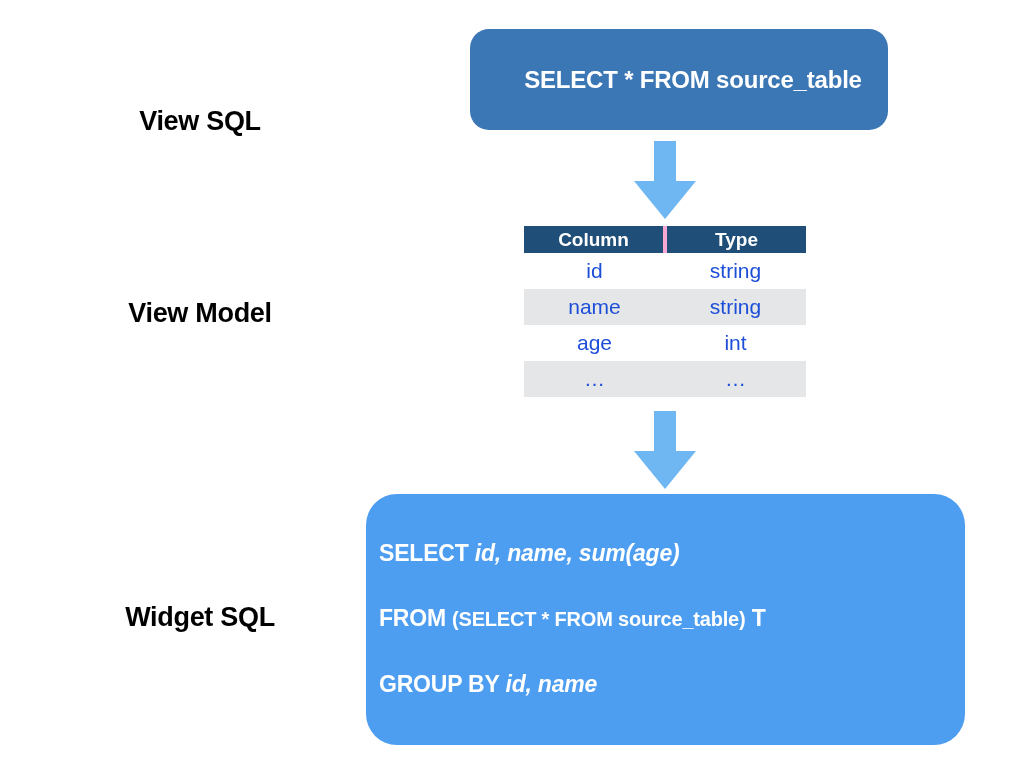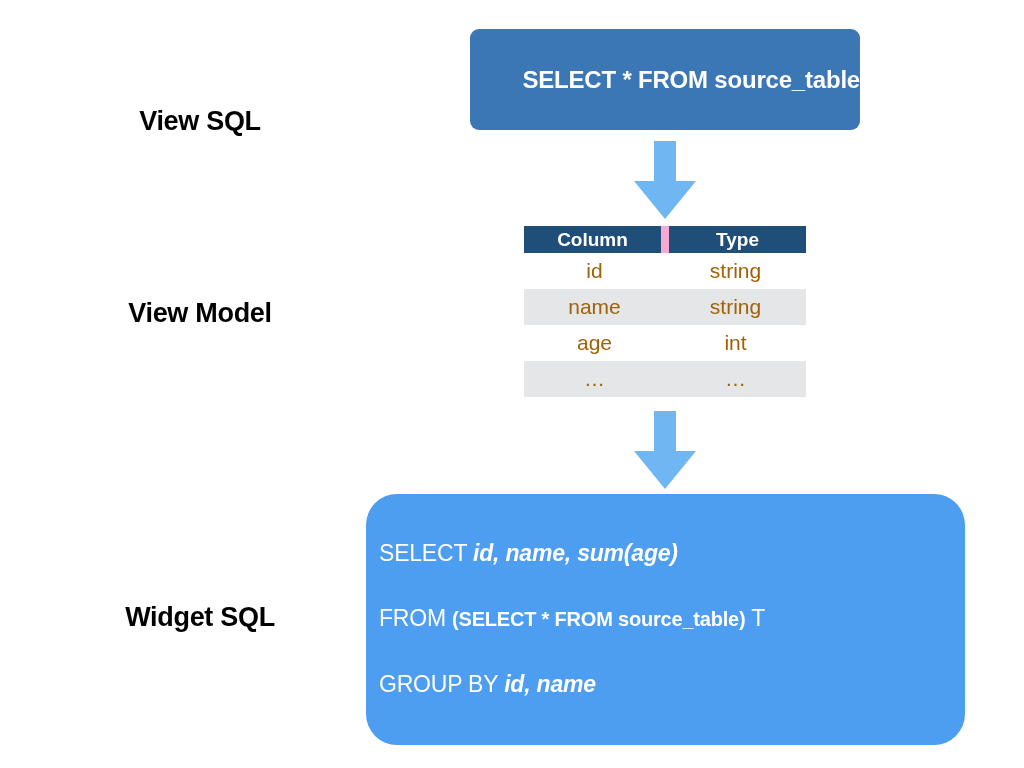--- a/index.html
+++ b/index.html
@@ -39,24 +39,25 @@
   #label-widget-sql { left: 0px; top: 602px; width: 400px; }
 
   
   #view-sql-box {
     position: absolute;
     left: 470px;
     top: 29px;
     width: 390px;
     height: 101px;
     background: #3C77B5;
-    border-radius: 9px;
+    border-radius: 19px;
     display: flex;
     align-items: center;
-    justify-content: flex-end;
+    justify-content: center;
+    padding-left: 28px;
   }
   #view-sql-box .sql-text {
     color: #ffffff;
     font-weight: bold;
     font-size: 24px;
     letter-spacing: -0.2px;
     white-space: nowrap;
   }
 
   
@@ -81,26 +82,26 @@
     background: #1F4E79;
     color: #ffffff;
     font-weight: bold;
     font-size: 19px;
     height: 27px;
     text-align: center;
     padding: 0;
     border: 0;
   }
   #view-model-table th.col-divider {
-    border-left: 8px solid #f9a8d4;
+    border-left: 4px solid #f9a8d4;
     margin-left: 44px;
   }
   #view-model-table td {
     font-size: 21px;
-    color: #a16207;
+    color: #1d4ed8;
     height: 36px;
     text-align: center;
     padding: 0;
     border: 0;
   }
   #view-model-table tr.row-odd td  { background: #ffffff; }
   #view-model-table tr.row-even td { background: #E4E6E8; }
 
   
   #widget-sql-box {
@@ -116,21 +117,21 @@
   }
   .sql-line {
     color: #ffffff;
     font-size: 23px;
     line-height: 28px;
     margin-bottom: 37px;
     white-space: nowrap;
     letter-spacing: -0.2px;
   }
   .sql-line:last-child { margin-bottom: 0; }
-  .sql-kw   { font-weight: normal; font-style: normal; }
+  .sql-kw   { font-weight: bold; font-style: normal; }
   .sql-em   { font-weight: bold; font-style: italic; }
   .sql-sub  { font-weight: bold;   font-style: normal; font-size: 20px; }
 </style>
 </head>
 <body>
 
 <div class="stage">
 
   <div id="label-view-sql" class="row-label">View SQL</div>
 

